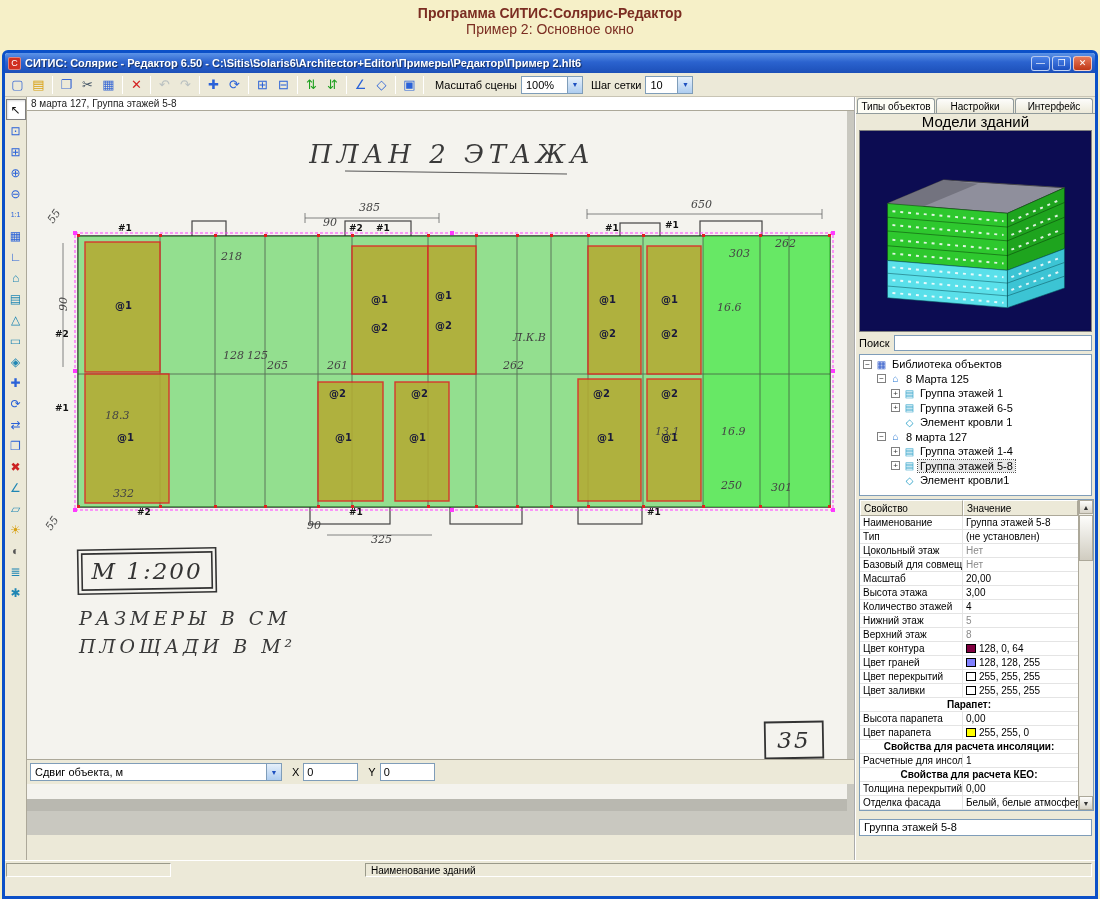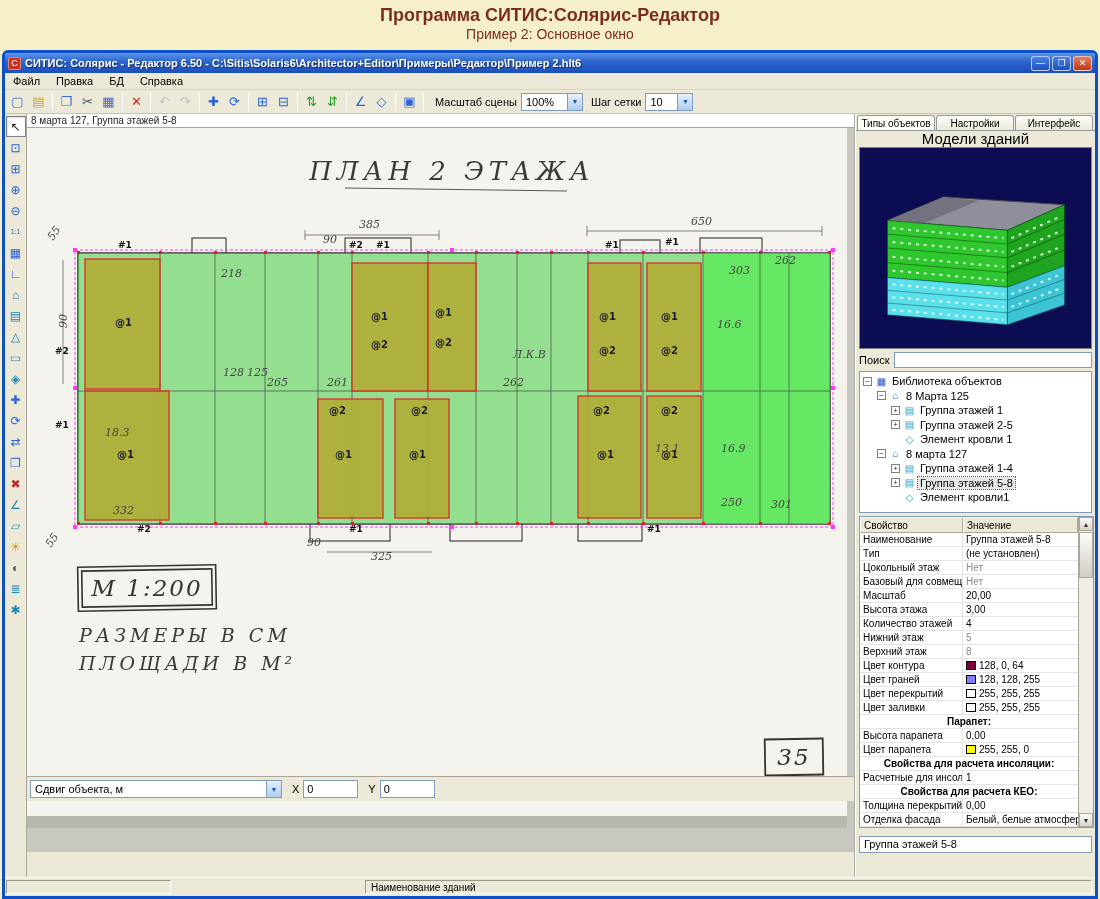--- a/index.html
+++ b/index.html
@@ -1,21 +1,21 @@
 <!DOCTYPE html>
 <html><head>
 <meta charset="utf-8">
 <style>
   * { box-sizing: border-box; margin: 0; padding: 0; }
   html,body { width:1100px; height:899px; overflow:hidden; }
   body { font-family:"Liberation Sans", sans-serif; background:#f6f0c8; position:relative; }
 
   
   .banner { position:absolute; top:0; left:0; width:1100px; height:50px; text-align:center; }
-  .banner .t1 { padding-top:5px; font-size:18px; font-weight:bold; color:#7b2d22; }
+  .banner .t1 { padding-top:5px; font-size:14px; font-weight:bold; color:#7b2d22; }
   .banner .t2 { font-size:14px; color:#7b2d22; }
 
   
   .window { position:absolute; left:2px; top:50px; width:1096px; height:849px;
             border:3px solid #0b50c8; border-radius:6px 6px 0 0; background:#ece9d8; }
 
   .titlebar { height:20px; background:linear-gradient(180deg,#5c94e8 0%,#2b63cf 45%,#1c4fb8 100%);
               display:flex; align-items:center; padding:0 3px; border-radius:3px 3px 0 0; }
   .app-icon { width:13px; height:13px; background:#d03020; border:1px solid #fff6; border-radius:2px;
               color:#fff; font-size:9px; line-height:11px; text-align:center; margin-right:4px; flex:none; }
@@ -140,26 +140,20 @@
 <div class="window">
 
   <div class="titlebar">
     <div class="app-icon">C</div>
     <div class="tb-title">СИТИС: Солярис - Редактор 6.50 - C:\Sitis\Solaris6\Architector+Editor\Примеры\Редактор\Пример 2.hlt6</div>
     <div class="win-btn minmax">—</div>
     <div class="win-btn minmax">❐</div>
     <div class="win-btn close">✕</div>
   </div>
 
-  <div class="menubar">
-      <span class="menu-item">Файл</span>
-      <span class="menu-item">Правка</span>
-      <span class="menu-item">БД</span>
-      <span class="menu-item">Справка</span>
-    </div>
 
   <div class="toolbar">
     <span style="display:inline-flex;align-items:center;">
         <span class="tool-btn" style="color: rgb(58, 106, 212);">▢</span>
         <span class="tool-btn" style="color: rgb(216, 160, 18);">▤</span>
         <span class="tb-sep"></span>
         <span class="tool-btn" style="color: rgb(58, 106, 212);">❐</span>
         <span class="tool-btn" style="color: rgb(68, 85, 102);">✂</span>
         <span class="tool-btn" style="color: rgb(58, 106, 212);">▦</span>
         <span class="tb-sep"></span>
@@ -492,21 +486,21 @@
             <span class="tree-label">8 Марта 125</span>
           </div>
           <div class="tree-row" style="padding-left: 31px;">
             <span class="expander">+</span>
             <span class="tree-icon" style="color: rgb(42, 160, 200);">▤</span>
             <span class="tree-label">Группа этажей 1</span>
           </div>
           <div class="tree-row" style="padding-left: 31px;">
             <span class="expander">+</span>
             <span class="tree-icon" style="color: rgb(42, 160, 200);">▤</span>
-            <span class="tree-label">Группа этажей 2-5</span>
+            <span class="tree-label">Группа этажей 6-5</span>
           </div>
           <div class="tree-row" style="padding-left: 31px;">
             <span class="tree-spacer"></span>
             <span class="tree-icon" style="color: rgb(42, 160, 200);">◇</span>
             <span class="tree-label">Элемент кровли 1</span>
           </div>
           <div class="tree-row" style="padding-left: 17px;">
             <span class="expander">−</span>
             <span class="tree-icon" style="color: rgb(26, 111, 208);">⌂</span>
             <span class="tree-label">8 марта 127</span>

